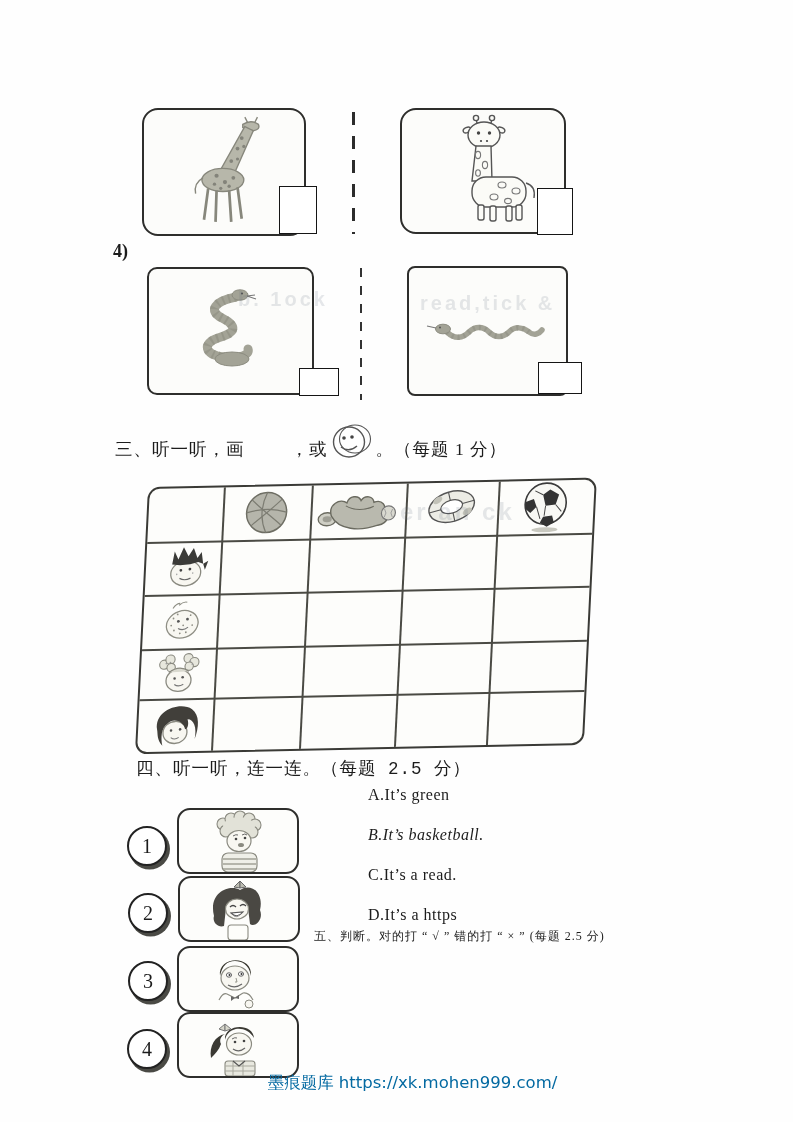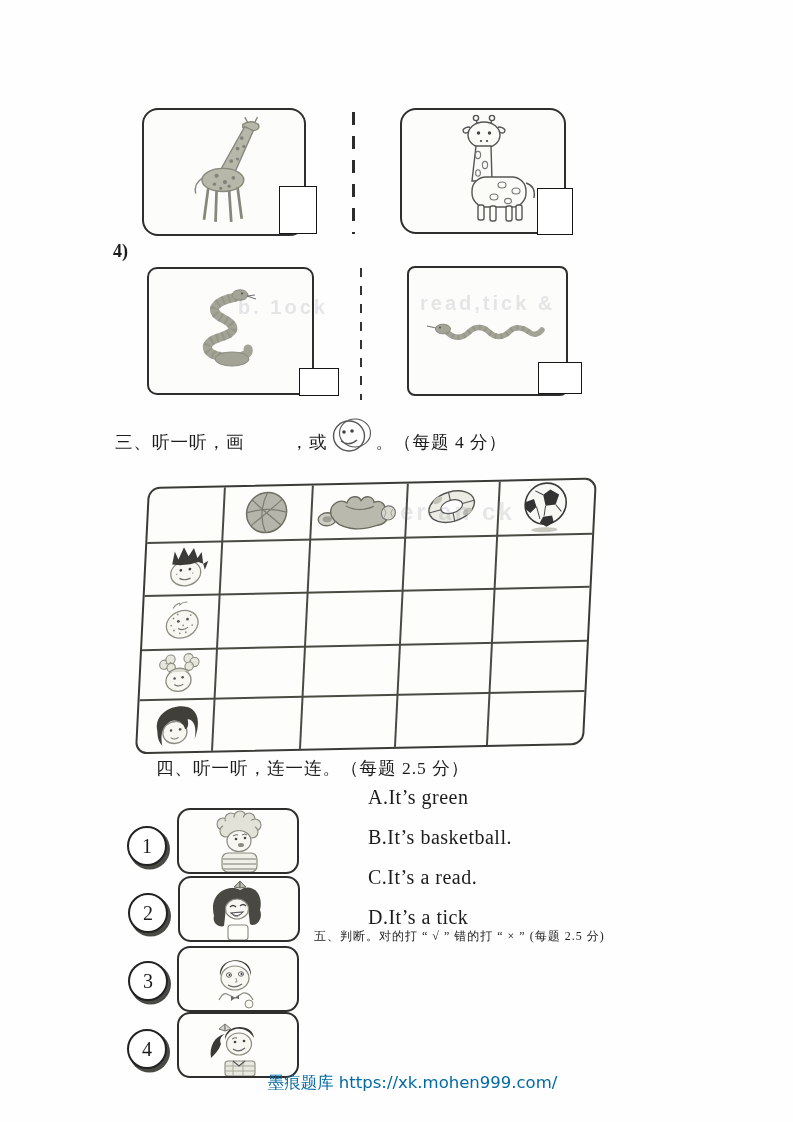--- a/index.html
+++ b/index.html
@@ -3,48 +3,48 @@
 <meta charset="utf-8">
 <style>
   html,body{margin:0;padding:0;background:#e8e8e8;}
   .page{position:relative;width:793px;height:1122px;background:#fefefe;overflow:hidden;
         font-family:"Liberation Serif","DejaVu Serif",serif;color:#1c1c1c;}
   .pcard{position:absolute;border:2.6px solid #2e2e2c;border-radius:16px;background:#fcfcfa;}
   .ansq{position:absolute;background:#fff;border:1.6px solid #151515;z-index:5;}
   .vdash{position:absolute;z-index:2;}
   .vdash1{width:3px;background:repeating-linear-gradient(180deg,#2c2c2c 0 13px,transparent 13px 24px);}
   .vdash2{width:2px;background:repeating-linear-gradient(180deg,#333 0 9px,transparent 9px 18px);}
-  .h3row{position:absolute;display:flex;align-items:flex-start;font-size:17.5px;letter-spacing:1px;}
+  .h3row{position:absolute;display:flex;align-items:center;font-size:17.5px;letter-spacing:1px;}
   .hsec{position:absolute;font-size:17.5px;letter-spacing:1px;white-space:nowrap;}
   .num4{position:absolute;font-weight:bold;font-size:18px;}
   .grid{position:absolute;border:2.4px solid #3a3a36;border-radius:12px;background:#fdfdfb;
         transform:rotate(-1.2deg) skewX(-4deg);transform-origin:0 0;}
   .gl{position:absolute;background:#4a4a44;}
   .glv{width:1.5px;top:0;bottom:0;}
   .glh{height:1.5px;left:0;right:0;}
   .gimg{position:absolute;transform:translate(-50%,-50%);z-index:3;}
-  .opt{position:absolute;font-size:20px;letter-spacing:0.5px;white-space:nowrap;}
+  .opt{position:absolute;font-size:16px;letter-spacing:0.5px;white-space:nowrap;}
   .ncirc{position:absolute;width:36px;height:36px;border:2px solid #222;border-radius:50%;
          background:#fff;box-shadow:2.5px 3px 0 0.5px #4a4a45;display:flex;align-items:center;
          justify-content:center;font-size:20px;z-index:4;}
   .kcard{position:absolute;width:118px;height:62px;border:2.2px solid #2e2e2c;border-radius:13px;
          background:#fdfdfb;overflow:hidden;}
   .footer{position:absolute;left:16px;top:1072px;width:100%;text-align:center;color:#0369a1;
           font-family:"DejaVu Sans","Liberation Sans",sans-serif;font-size:16.5px;}
   .ghost{position:absolute;color:rgba(90,100,120,0.15);font-family:"Liberation Sans",sans-serif;
          font-weight:bold;font-size:20px;letter-spacing:3px;z-index:6;white-space:nowrap;}
   .sp46{display:inline-block;width:46px;}
   svg{display:block;}
 </style>
 </head>
 <body>
 
 <div class="page">
 
-  <div class="ghost" style="left:238px;top:296px;">b. 1ock</div>
+  <div class="ghost" style="left:238px;top:288px;">b. 1ock</div>
   <div class="ghost" style="left:420px;top:292px;">read,tick &amp;</div>
   <div class="ghost" style="left:400px;top:498px;font-size:24px;">er an ck</div>
 
   <div class="pcard" style="left:142px;top:108px;width:160px;height:124px;">
     <svg width="120" height="110" viewBox="0 0 110 105" style="position:absolute;left:22px;top:5px;">
       <g stroke="#87877c" stroke-width="1.3" fill="#b7b7aa">
         <path d="M76,8 l-3,-6 M82,8 l3,-6" fill="none"></path>
         <path d="M71,9 q8,-5 15,0 q2,5 -5,6 l-10,-3 z"></path>
         <polygon points="73,11 81,15 62,58 50,52"></polygon>
         <ellipse cx="52" cy="62" rx="20" ry="11"></ellipse>
@@ -137,21 +137,21 @@
     <span>三、听一听，画</span>
     <span class="sp46"></span>
     <span>，或</span>
     <svg width="48" height="42" viewBox="0 0 48 42" style="margin-top:-16px;">
       <ellipse cx="21" cy="22" rx="15.5" ry="15" fill="#fff" stroke="#555" stroke-width="1.4"></ellipse>
       <ellipse cx="27" cy="19" rx="15.5" ry="14" fill="none" stroke="#555" stroke-width="1.1"></ellipse>
       <circle cx="16" cy="18" r="1.8" fill="#444"></circle>
         <circle cx="24" cy="17" r="1.8" fill="#444"></circle>
       <path d="M13,27 Q21,33 29,26" fill="none" stroke="#555" stroke-width="1.4"></path>
     </svg>
-    <span>。（每题 4 分）</span>
+    <span>。（每题 1 分）</span>
   </div>
 
   <div class="grid" style="left:148px;top:487px;width:445px;height:263px;">
     <div class="gl glv" style="left:74px;"></div>
     <div class="gl glv" style="left:162px;"></div>
     <div class="gl glv" style="left:257px;"></div>
     <div class="gl glv" style="left:349px;"></div>
     <div class="gl glh" style="top:53px;"></div>
     <div class="gl glh" style="top:106px;"></div>
     <div class="gl glh" style="top:160px;"></div>
@@ -243,26 +243,26 @@
     </svg>
     <svg class="gimg" style="left:37px;top:236px;" width="52" height="50" viewBox="0 0 52 50">
       <ellipse cx="26" cy="33" rx="12" ry="11" fill="#f8f7f1" stroke="#8a8a80" stroke-width="1.3"></ellipse>
       <circle cx="22" cy="31" r="1.3" fill="#555"></circle>
         <circle cx="31" cy="30" r="1.3" fill="#555"></circle>
       <path d="M22,38 Q26,41 30,38" fill="none" stroke="#777" stroke-width="1.1"></path>
       <path d="M8,30 C4,10 30,2 42,10 C50,16 50,28 46,40 C48,28 44,20 38,20 C40,26 38,30 36,30 C34,22 24,18 18,24 C12,28 12,38 14,46 C8,40 9,34 8,30 Z" fill="#413f3a"></path>
     </svg>
   </div>
 
-  <div class="hsec" style="left:156px;top:756px;">四、听一听，连一连。（每题 2.5 分）</div>
+  <div class="hsec" style="left:136px;top:756px;font-family:Liberation Mono, monospace;">四、听一听，连一连。（每题 2.5 分）</div>
 
   <div class="opt" style="left:368px;top:786px;">A.It’s green</div>
-  <div class="opt" style="left:368px;top:826px;">B.It’s basketball.</div>
+  <div class="opt" style="left:368px;top:826px;font-style:italic;">B.It’s basketball.</div>
   <div class="opt" style="left:368px;top:866px;">C.It’s a read.</div>
-  <div class="opt" style="left:368px;top:906px;">D.It’s a tick</div>
+  <div class="opt" style="left:368px;top:906px;">D.It’s a https</div>
 
   <div class="ncirc" style="left:127px;top:826px;">
       <span>1</span>
     </div>
   <div class="ncirc" style="left:128px;top:893px;">
       <span>2</span>
     </div>
   <div class="ncirc" style="left:128px;top:961px;">
       <span>3</span>
     </div>

